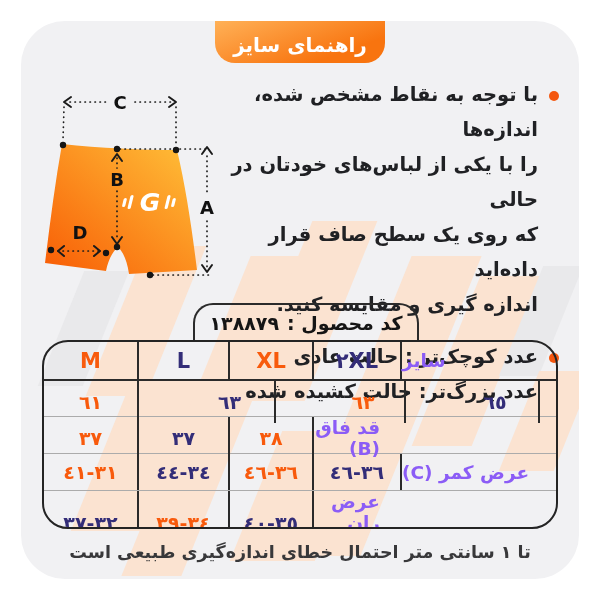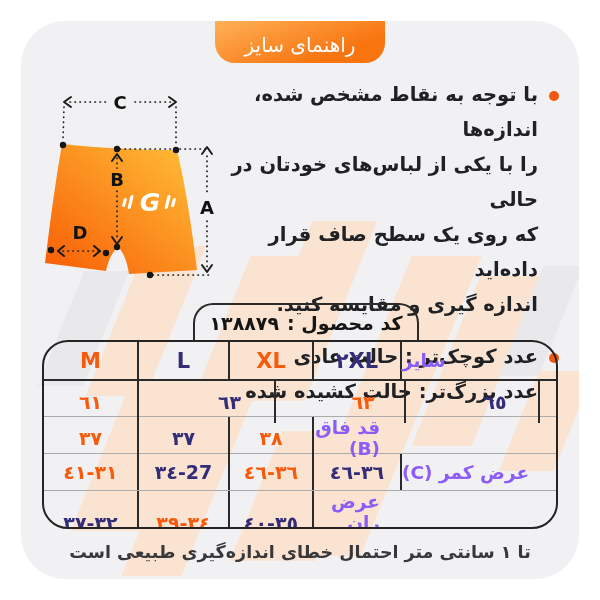--- a/index.html
+++ b/index.html
@@ -20,21 +20,21 @@
   .b6 { left:235px; top:410px; width:85px; height:130px; }
   .b7 { left:330px; top:235px; width:70px; height:300px; }
   .b8 { left:425px; top:255px; width:60px; height:170px; }
   .b9 { left:500px; top:245px; width:40px; height:110px; }
   .b10{ left:498px; top:350px; width:55px; height:100px; }
   
   .badge { position:absolute; z-index:2; top:0; left:50%; transform:translateX(-50%);
            width:170px; height:42px; border-radius:0 0 20px 20px;
            background:linear-gradient(160deg,#ffb157 0%,#f8740f 75%);
            display:flex; align-items:center; justify-content:center; padding-top:6px;
-           color:#ffffff; font-size:20px; font-weight:normal; direction:rtl; }
+           color:#ffffff; font-size:20px; font-weight:bold; direction:rtl; }
   
   .bullets { position:absolute; z-index:1; top:56px; right:20px; width:336px;
              direction:rtl; text-align:right; color:#202124; }
   .bullet-item { display:flex; gap:11px; align-items:flex-start; }
   .bullet-item + .bullet-item { margin-top:17px; }
   .dot { flex:0 0 10px; width:10px; height:10px; border-radius:50%;
          background:#f4570f; margin-top:14px; }
   .btext { font-size:19.5px; font-weight:bold; line-height:35px; white-space:pre-line; }
   
   .diagram { position:absolute; z-index:1; left:19px; top:63px; }
@@ -186,21 +186,21 @@
       <div class="tcell last">قد (A)</div>
     </div>
     <div class="trow sep-light">
       <div class="tcell c-or">٣٧</div>
       <div class="tcell c-nv">٣٧</div>
       <div class="tcell c-or">٣٨</div>
       <div class="tcell last">قد فاق (B)</div>
     </div>
     <div class="trow sep-light">
       <div class="tcell c-or">٣١-٤١</div>
-      <div class="tcell c-nv">٣٤-27</div>
+      <div class="tcell c-nv">٣٤-٤٤</div>
       <div class="tcell c-or">٣٦-٤٦</div>
       <div class="tcell c-nv">٣٦-٤٦</div>
       <div class="tcell last">عرض کمر (C)</div>
     </div>
     <div class="trow sep-light">
       <div class="tcell c-nv">٣٢-٣٧</div>
       <div class="tcell c-or">٣٤-٣٩</div>
       <div class="tcell c-nv">٣٥-٤٠</div>
       <div class="tcell last">عرض ران (D)</div>
     </div>

